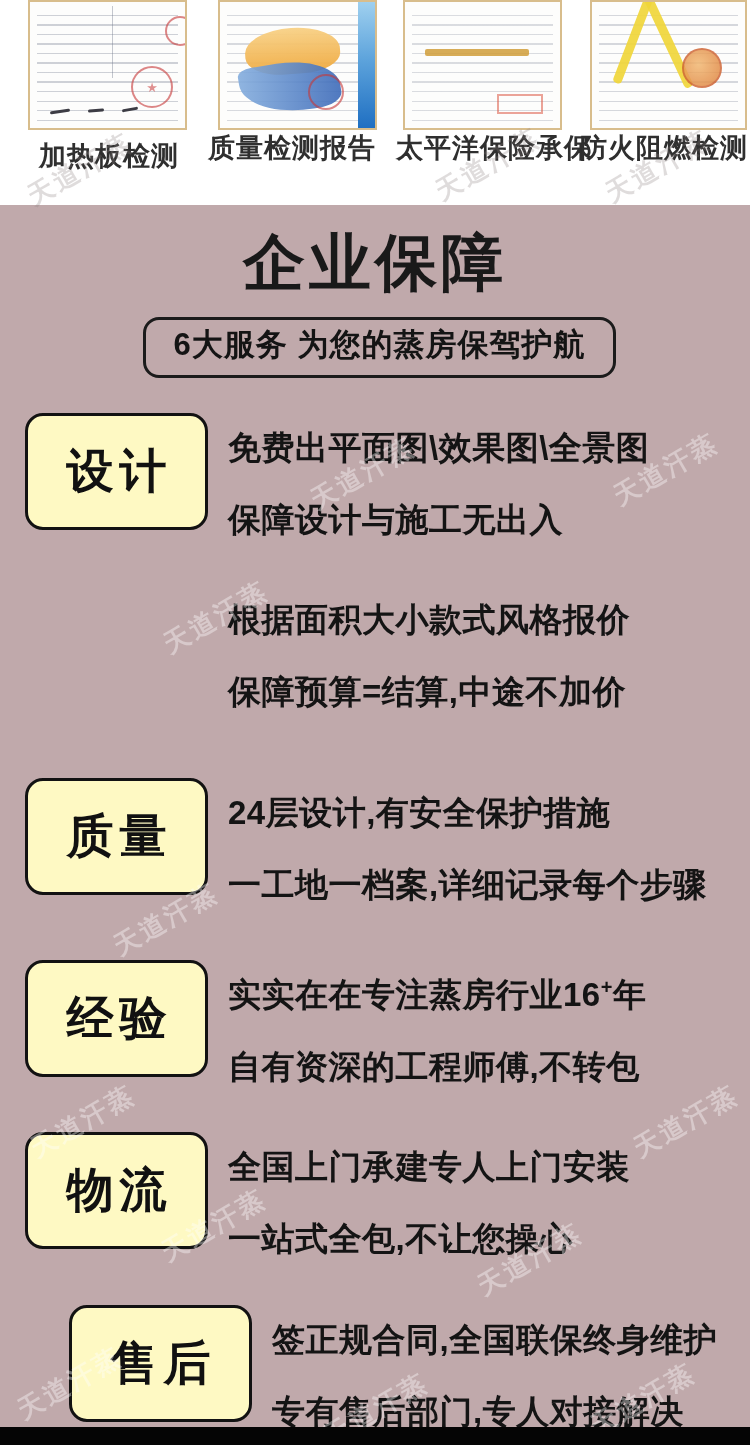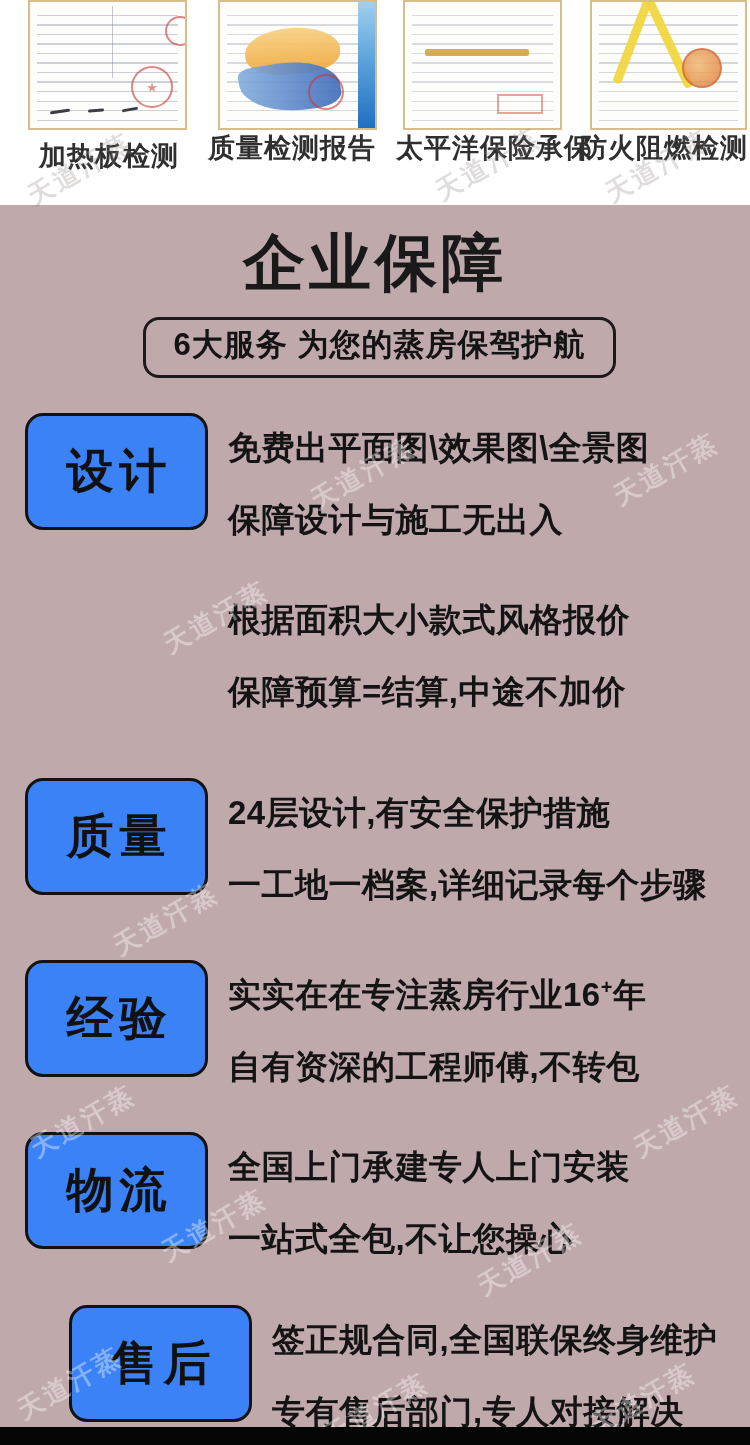--- a/index.html
+++ b/index.html
@@ -33,21 +33,21 @@
 
   
   #mauve{left:0;top:205px;width:750px;height:1222px;background:#c0a9ab;}
   #page-title{left:0;top:230px;width:750px;text-align:center;font-size:62px;font-weight:900;
      color:#191919;font-family:"Liberation Serif","DejaVu Serif",serif;letter-spacing:4px;line-height:66px;}
   #subtitle-box{left:143px;top:317px;width:473px;height:61px;border:3px solid #1b1b1b;border-radius:16px;
      box-sizing:border-box;display:flex;justify-content:center;align-items:flex-start;padding-top:4px;}
   #subtitle-box .txt{font-size:31px;font-weight:800;color:#141414;letter-spacing:1px;white-space:nowrap;}
 
   .g-row{position:absolute;left:0;width:750px;height:120px;}
-  .g-box{position:absolute;left:25px;top:0;width:183px;height:117px;background:#3b82f6;
+  .g-box{position:absolute;left:25px;top:0;width:183px;height:117px;background:#fef9c3;
      border:3px solid #121212;border-radius:18px;box-sizing:border-box;
      display:flex;align-items:center;justify-content:center;}
   .g-box .lbl{font-size:47px;font-weight:900;color:#111111;letter-spacing:6px;margin-left:6px;
      font-family:"Liberation Serif","DejaVu Serif",serif;white-space:nowrap;}
   .g-line{position:absolute;left:228px;height:38px;font-size:33px;font-weight:700;color:#141414;
      letter-spacing:0.5px;white-space:nowrap;line-height:38px;}
   .g-line.l1{top:16px;}
   .g-line.l2{top:88px;}
   .sup{font-size:20px;vertical-align:super;line-height:0;}
 

